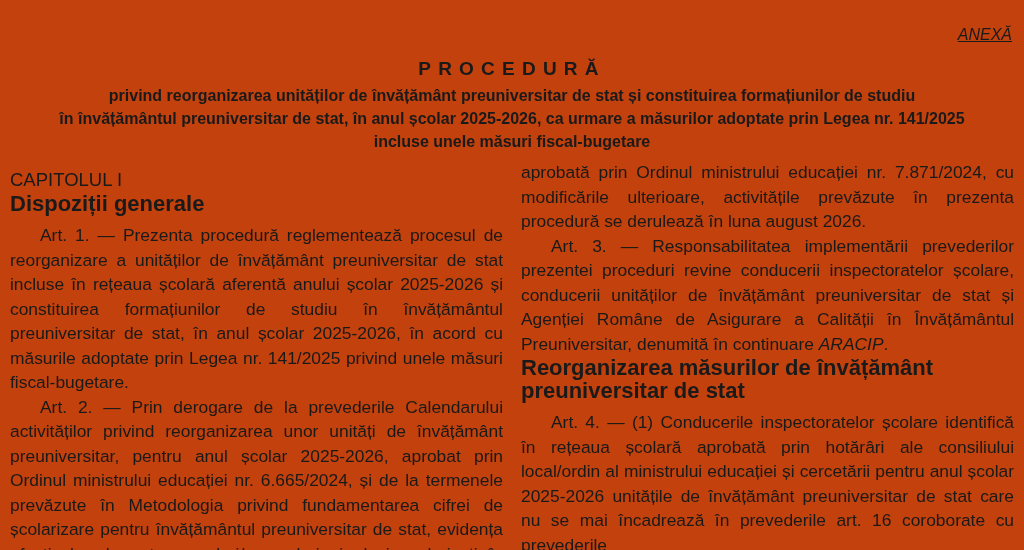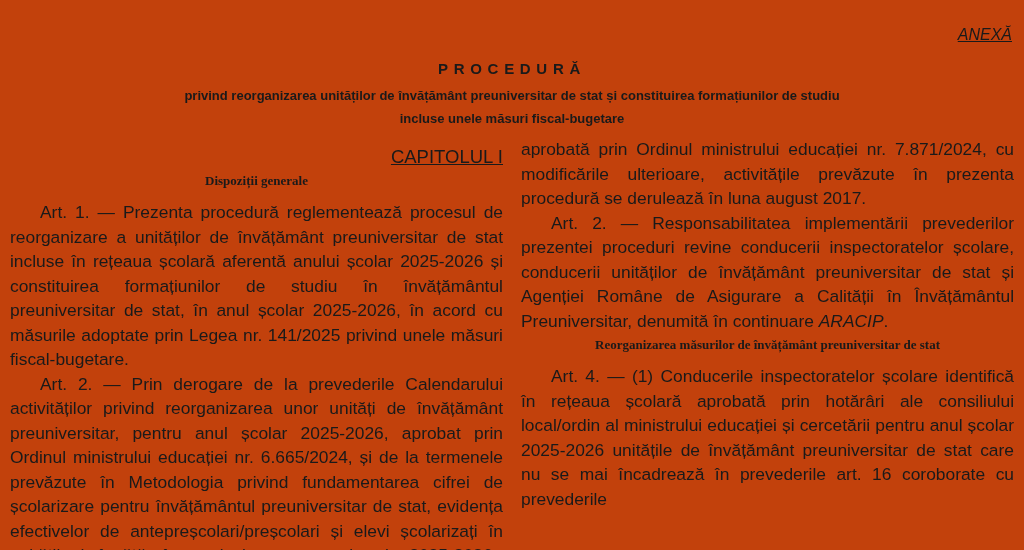--- a/index.html
+++ b/index.html
@@ -24,57 +24,55 @@
     text-align: right;
     font-style: italic;
     text-decoration: underline;
     font-size: 16px;
     line-height: 18px;
     padding-right: 2px;
   }
   .doc-title {
     margin: 14px 0 4px 0;
     text-align: center;
-    font-size: 15px;
+    font-size: 19px;
     font-weight: bold;
     letter-spacing: 0.38em;
     line-height: 22px;
   }
   .doc-subtitle {
     text-align: center;
     font-weight: bold;
-    font-size: 13px;
+    font-size: 16px;
     line-height: 23px;
   }
   .columns {
     display: flex;
     gap: 18px;
     margin-top: 7px;
   }
   .col {
     flex: 1 1 0;
     min-width: 0;
     font-size: 17.4px;
     line-height: 24.5px;
   }
   .chapter {
     margin: 8px 0 1px 0;
-    text-align: right;
+    text-align: left;
     font-size: 18.5px;
     font-weight: normal;
     line-height: 23px;
-    text-decoration: underline;
   }
   .chapter-sub {
     margin: 0 0 8px 0;
-    text-align: center;
-    font-size: 13px;
+    text-align: left;
+    font-size: 22px;
     font-weight: bold;
     line-height: 23px;
-    font-family: Liberation Serif, serif;
   }
   p.art, p.cont {
     margin: 0;
     text-align: justify;
   }
   p.art {
     text-indent: 30px;
   }
   p.cont {
     text-indent: 0;
@@ -86,36 +84,37 @@
 <body>
 
 <div class="page">
 
   <div class="annex">ANEXĂ</div>
 
   <header>
     <h1 class="doc-title">PROCEDURĂ</h1>
     <div class="doc-subtitle">
       <div>privind reorganizarea unităților de învățământ preuniversitar de stat și constituirea formațiunilor de studiu</div>
+      <div>în învățământul preuniversitar de stat, în anul școlar 2025-2026, ca urmare a măsurilor adoptate prin Legea nr. 141/2025</div>
       <div>incluse unele măsuri fiscal-bugetare</div>
     </div>
   </header>
 
   <div class="columns">
 
     <section class="col">
       <h3 class="chapter">CAPITOLUL I</h3>
       <h4 class="chapter-sub">Dispoziții generale</h4>
       <p class="art">Art. 1. — Prezenta procedură reglementează procesul de reorganizare a unităților de învățământ preuniversitar de stat incluse în rețeaua școlară aferentă anului școlar 2025-2026 și constituirea formațiunilor de studiu în învățământul preuniversitar de stat, în anul școlar 2025-2026, în acord cu măsurile adoptate prin Legea nr. 141/2025 privind unele măsuri fiscal-bugetare.</p>
       <p class="art">Art. 2. — Prin derogare de la prevederile Calendarului activităților privind reorganizarea unor unități de învățământ preuniversitar, pentru anul școlar 2025-2026, aprobat prin Ordinul ministrului educației nr. 6.665/2024, și de la termenele prevăzute în Metodologia privind fundamentarea cifrei de școlarizare pentru învățământul preuniversitar de stat, evidența efectivelor de antepreșcolari/preșcolari și elevi școlarizați în unitățile de învățământ particular pentru anul școlar 2025-2026,</p>
     </section>
 
     <section class="col">
-      <p class="cont">aprobată prin Ordinul ministrului educației nr. 7.871/2024, cu modificările ulterioare, activitățile prevăzute în prezenta procedură se derulează în luna august 2017.</p>
+      <p class="cont">aprobată prin Ordinul ministrului educației nr. 7.871/2024, cu modificările ulterioare, activitățile prevăzute în prezenta procedură se derulează în luna august 2026.</p>
       <p class="art">
-        <span>Art. 2. — Responsabilitatea implementării prevederilor prezentei proceduri revine conducerii inspectoratelor școlare, conducerii unităților de învățământ preuniversitar de stat și Agenției Române de Asigurare a Calității în Învățământul Preuniversitar, denumită în continuare </span><em class="ref">ARACIP</em><span>.</span>
+        <span>Art. 3. — Responsabilitatea implementării prevederilor prezentei proceduri revine conducerii inspectoratelor școlare, conducerii unităților de învățământ preuniversitar de stat și Agenției Române de Asigurare a Calității în Învățământul Preuniversitar, denumită în continuare </span><em class="ref">ARACIP</em><span>.</span>
       </p>
       <h4 class="chapter-sub">Reorganizarea măsurilor de învățământ preuniversitar de stat</h4>
       <p class="art">Art. 4. — (1) Conducerile inspectoratelor școlare identifică în rețeaua școlară aprobată prin hotărâri ale consiliului local/ordin al ministrului educației și cercetării pentru anul școlar 2025-2026 unitățile de învățământ preuniversitar de stat care nu se mai încadrează în prevederile art. 16 coroborate cu prevederile</p>
     </section>
 
   </div>
 </div>
 
 </body></html>

